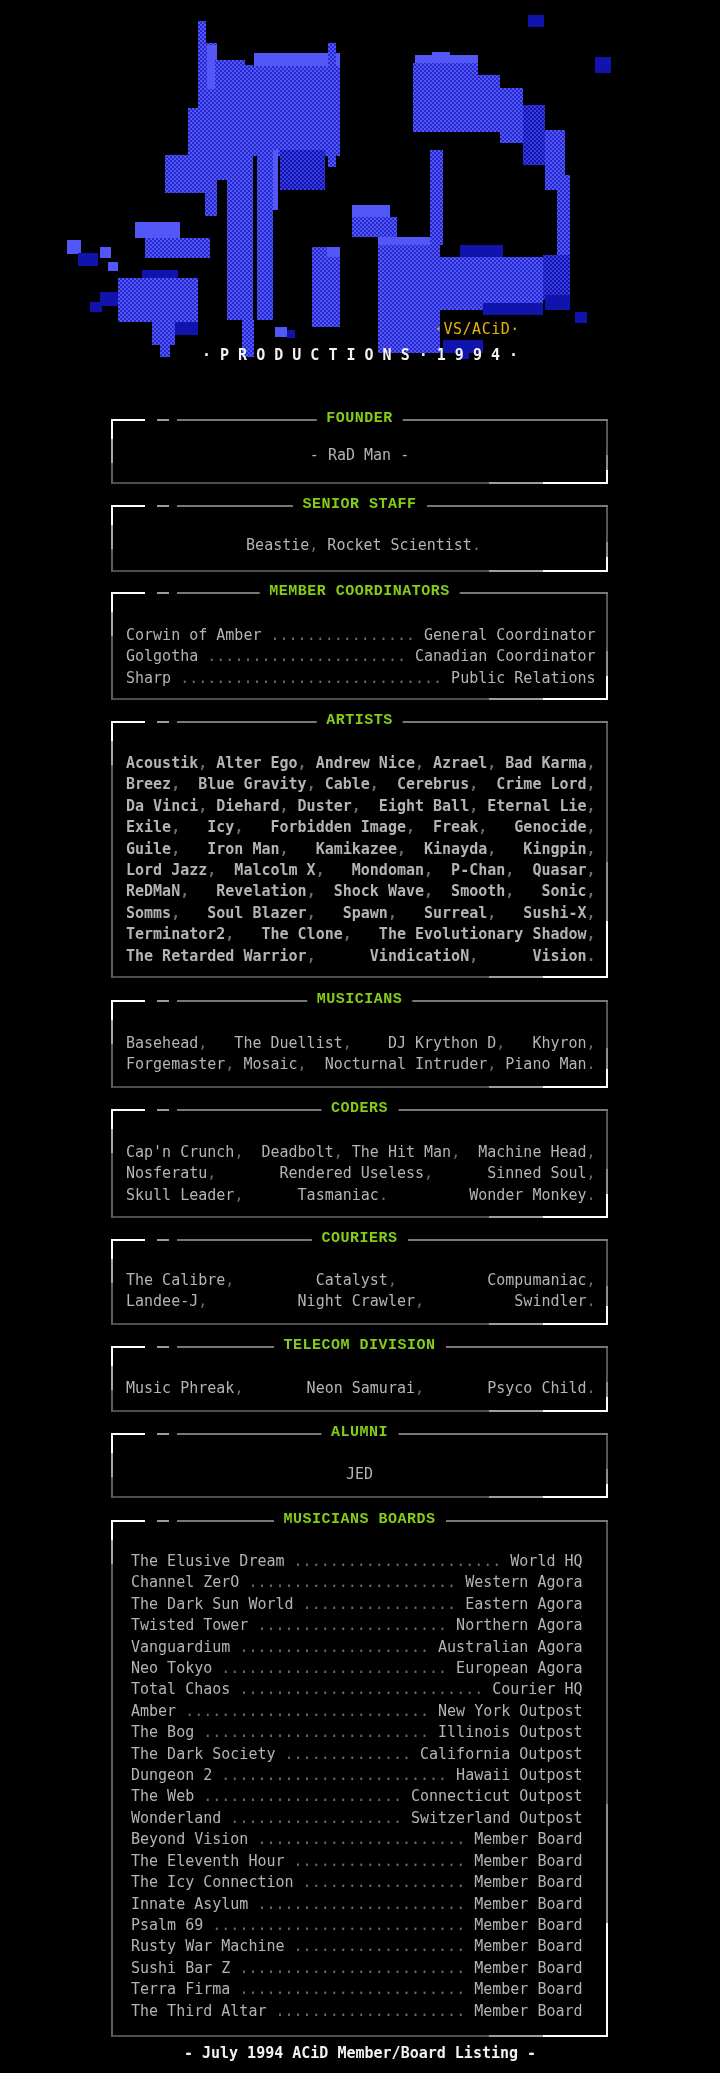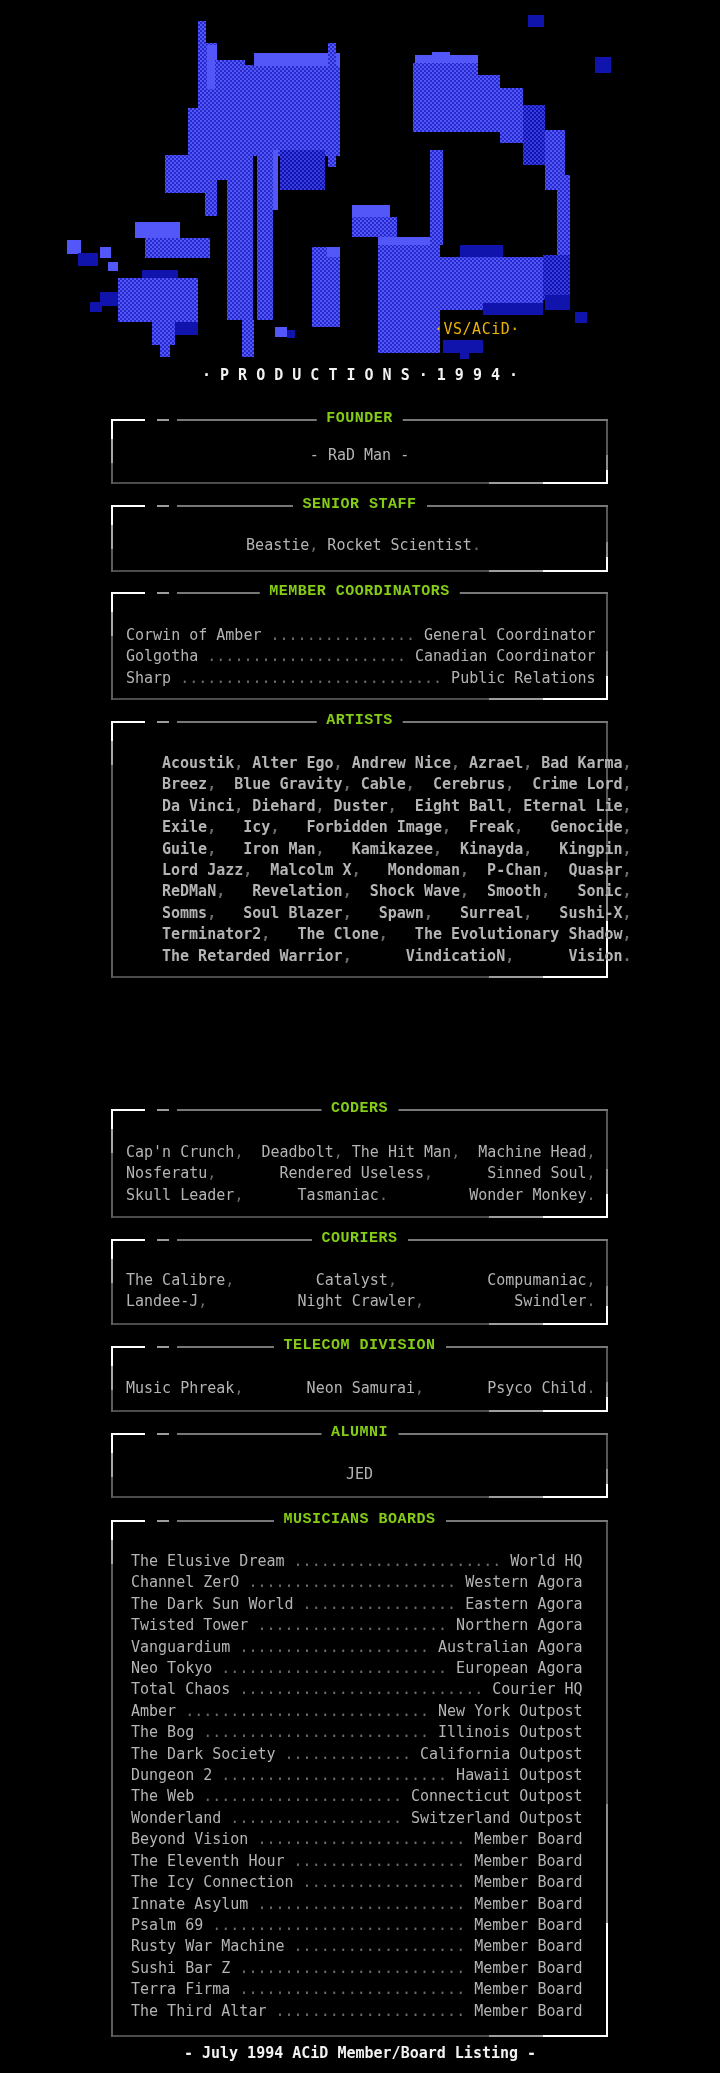--- a/index.html
+++ b/index.html
@@ -10,21 +10,21 @@
     overflow:hidden;
     font-family:"DejaVu Sans Mono","Liberation Mono",monospace;
   }
   
   .logo-svg{position:absolute;left:0;top:0;}
   .logo-credit{
     position:absolute;left:434px;top:320px;
     font-size:15px;color:#eab308;letter-spacing:0.5px;white-space:pre;
   }
   .prod-line{
-    position:absolute;left:0;top:366px;width:720px;
+    position:absolute;left:0;top:346px;width:720px;
     text-align:center;font-size:15px;font-weight:700;color:#f2f2f2;white-space:pre;
   }
   
   .box{
     position:absolute;left:111px;width:497px;box-sizing:border-box;
     background:
       linear-gradient(to right,#ffffff 0 34px,#000 34px 46px,#9d9d9d 46px 58px,#000 58px 66px,#787878 66px 100%) left top/100% 2px no-repeat,
       linear-gradient(to bottom,#ffffff 0 20px,#a8a8a8 20px 44px,#5d5d5d 44px 100%) left top/2px 100% no-repeat,
       linear-gradient(to right,#4c4c4c 0 76%,#9d9d9d 76% 87%,#ffffff 87% 100%) left bottom/100% 2px no-repeat,
       linear-gradient(to bottom,#565656 0 55%,#8c8c8c 55% 78%,#ffffff 78% 100%) right top/2px 100% no-repeat;
@@ -145,34 +145,39 @@
     <pre class="box-body center" style="padding-top:30px;padding-left:8px;">Beastie<span class="dim">,</span> Rocket Scientist<span class="dim">.</span></pre>
   </section>
 
   <section class="box" style="top:592px;height:108px;">
     <h2 class="box-title">MEMBER COORDINATORS</h2>
     <pre class="box-body pad-list" style="padding-top:33px;">Corwin of Amber <span class="dim">.</span><span class="dim">.</span><span class="dim">.</span><span class="dim">.</span><span class="dim">.</span><span class="dim">.</span><span class="dim">.</span><span class="dim">.</span><span class="dim">.</span><span class="dim">.</span><span class="dim">.</span><span class="dim">.</span><span class="dim">.</span><span class="dim">.</span><span class="dim">.</span><span class="dim">.</span> General Coordinator
 Golgotha <span class="dim">.</span><span class="dim">.</span><span class="dim">.</span><span class="dim">.</span><span class="dim">.</span><span class="dim">.</span><span class="dim">.</span><span class="dim">.</span><span class="dim">.</span><span class="dim">.</span><span class="dim">.</span><span class="dim">.</span><span class="dim">.</span><span class="dim">.</span><span class="dim">.</span><span class="dim">.</span><span class="dim">.</span><span class="dim">.</span><span class="dim">.</span><span class="dim">.</span><span class="dim">.</span><span class="dim">.</span> Canadian Coordinator
 Sharp <span class="dim">.</span><span class="dim">.</span><span class="dim">.</span><span class="dim">.</span><span class="dim">.</span><span class="dim">.</span><span class="dim">.</span><span class="dim">.</span><span class="dim">.</span><span class="dim">.</span><span class="dim">.</span><span class="dim">.</span><span class="dim">.</span><span class="dim">.</span><span class="dim">.</span><span class="dim">.</span><span class="dim">.</span><span class="dim">.</span><span class="dim">.</span><span class="dim">.</span><span class="dim">.</span><span class="dim">.</span><span class="dim">.</span><span class="dim">.</span><span class="dim">.</span><span class="dim">.</span><span class="dim">.</span><span class="dim">.</span><span class="dim">.</span> Public Relations</pre>
   </section>
 
-  <section class="box" style="top:721px;height:257px;padding-left:36px;">
+  <section class="box" style="top:721px;height:257px;">
     <h2 class="box-title">ARTISTS</h2>
     <pre class="box-body pad-list" style="padding-top:32px;font-weight:bold;">Acoustik<span class="dim">,</span> Alter Ego<span class="dim">,</span> Andrew Nice<span class="dim">,</span> Azrael<span class="dim">,</span> Bad Karma<span class="dim">,</span>
 Breez<span class="dim">,</span>  Blue Gravity<span class="dim">,</span> Cable<span class="dim">,</span>  Cerebrus<span class="dim">,</span>  Crime Lord<span class="dim">,</span>
 Da Vinci<span class="dim">,</span> Diehard<span class="dim">,</span> Duster<span class="dim">,</span>  Eight Ball<span class="dim">,</span> Eternal Lie<span class="dim">,</span>
 Exile<span class="dim">,</span>   Icy<span class="dim">,</span>   Forbidden Image<span class="dim">,</span>  Freak<span class="dim">,</span>   Genocide<span class="dim">,</span>
 Guile<span class="dim">,</span>   Iron Man<span class="dim">,</span>   Kamikazee<span class="dim">,</span>  Kinayda<span class="dim">,</span>   Kingpin<span class="dim">,</span>
 Lord Jazz<span class="dim">,</span>  Malcolm X<span class="dim">,</span>   Mondoman<span class="dim">,</span>  P-Chan<span class="dim">,</span>  Quasar<span class="dim">,</span>
 ReDMaN<span class="dim">,</span>   Revelation<span class="dim">,</span>  Shock Wave<span class="dim">,</span>  Smooth<span class="dim">,</span>   Sonic<span class="dim">,</span>
 Somms<span class="dim">,</span>   Soul Blazer<span class="dim">,</span>   Spawn<span class="dim">,</span>   Surreal<span class="dim">,</span>   Sushi-X<span class="dim">,</span>
 Terminator2<span class="dim">,</span>   The Clone<span class="dim">,</span>   The Evolutionary Shadow<span class="dim">,</span>
 The Retarded Warrior<span class="dim">,</span>      VindicatioN<span class="dim">,</span>      Vision<span class="dim">.</span></pre>
   </section>
 
+  <section class="box" style="top:1000px;height:88px;">
+    <h2 class="box-title">MUSICIANS</h2>
+    <pre class="box-body pad-list" style="padding-top:33px;">Basehead<span class="dim">,</span>   The Duellist<span class="dim">,</span>    DJ Krython D<span class="dim">,</span>   Khyron<span class="dim">,</span>
+Forgemaster<span class="dim">,</span> Mosaic<span class="dim">,</span>  Nocturnal Intruder<span class="dim">,</span> Piano Man<span class="dim">.</span></pre>
+  </section>
 
   <section class="box" style="top:1109px;height:109px;">
     <h2 class="box-title">CODERS</h2>
     <pre class="box-body pad-list" style="padding-top:33px;">Cap'n Crunch<span class="dim">,</span>  Deadbolt<span class="dim">,</span> The Hit Man<span class="dim">,</span>  Machine Head<span class="dim">,</span>
 Nosferatu<span class="dim">,</span>       Rendered Useless<span class="dim">,</span>      Sinned Soul<span class="dim">,</span>
 Skull Leader<span class="dim">,</span>      Tasmaniac<span class="dim">.</span>         Wonder Monkey<span class="dim">.</span></pre>
   </section>
 
   <section class="box" style="top:1239px;height:86px;">
     <h2 class="box-title">COURIERS</h2>

